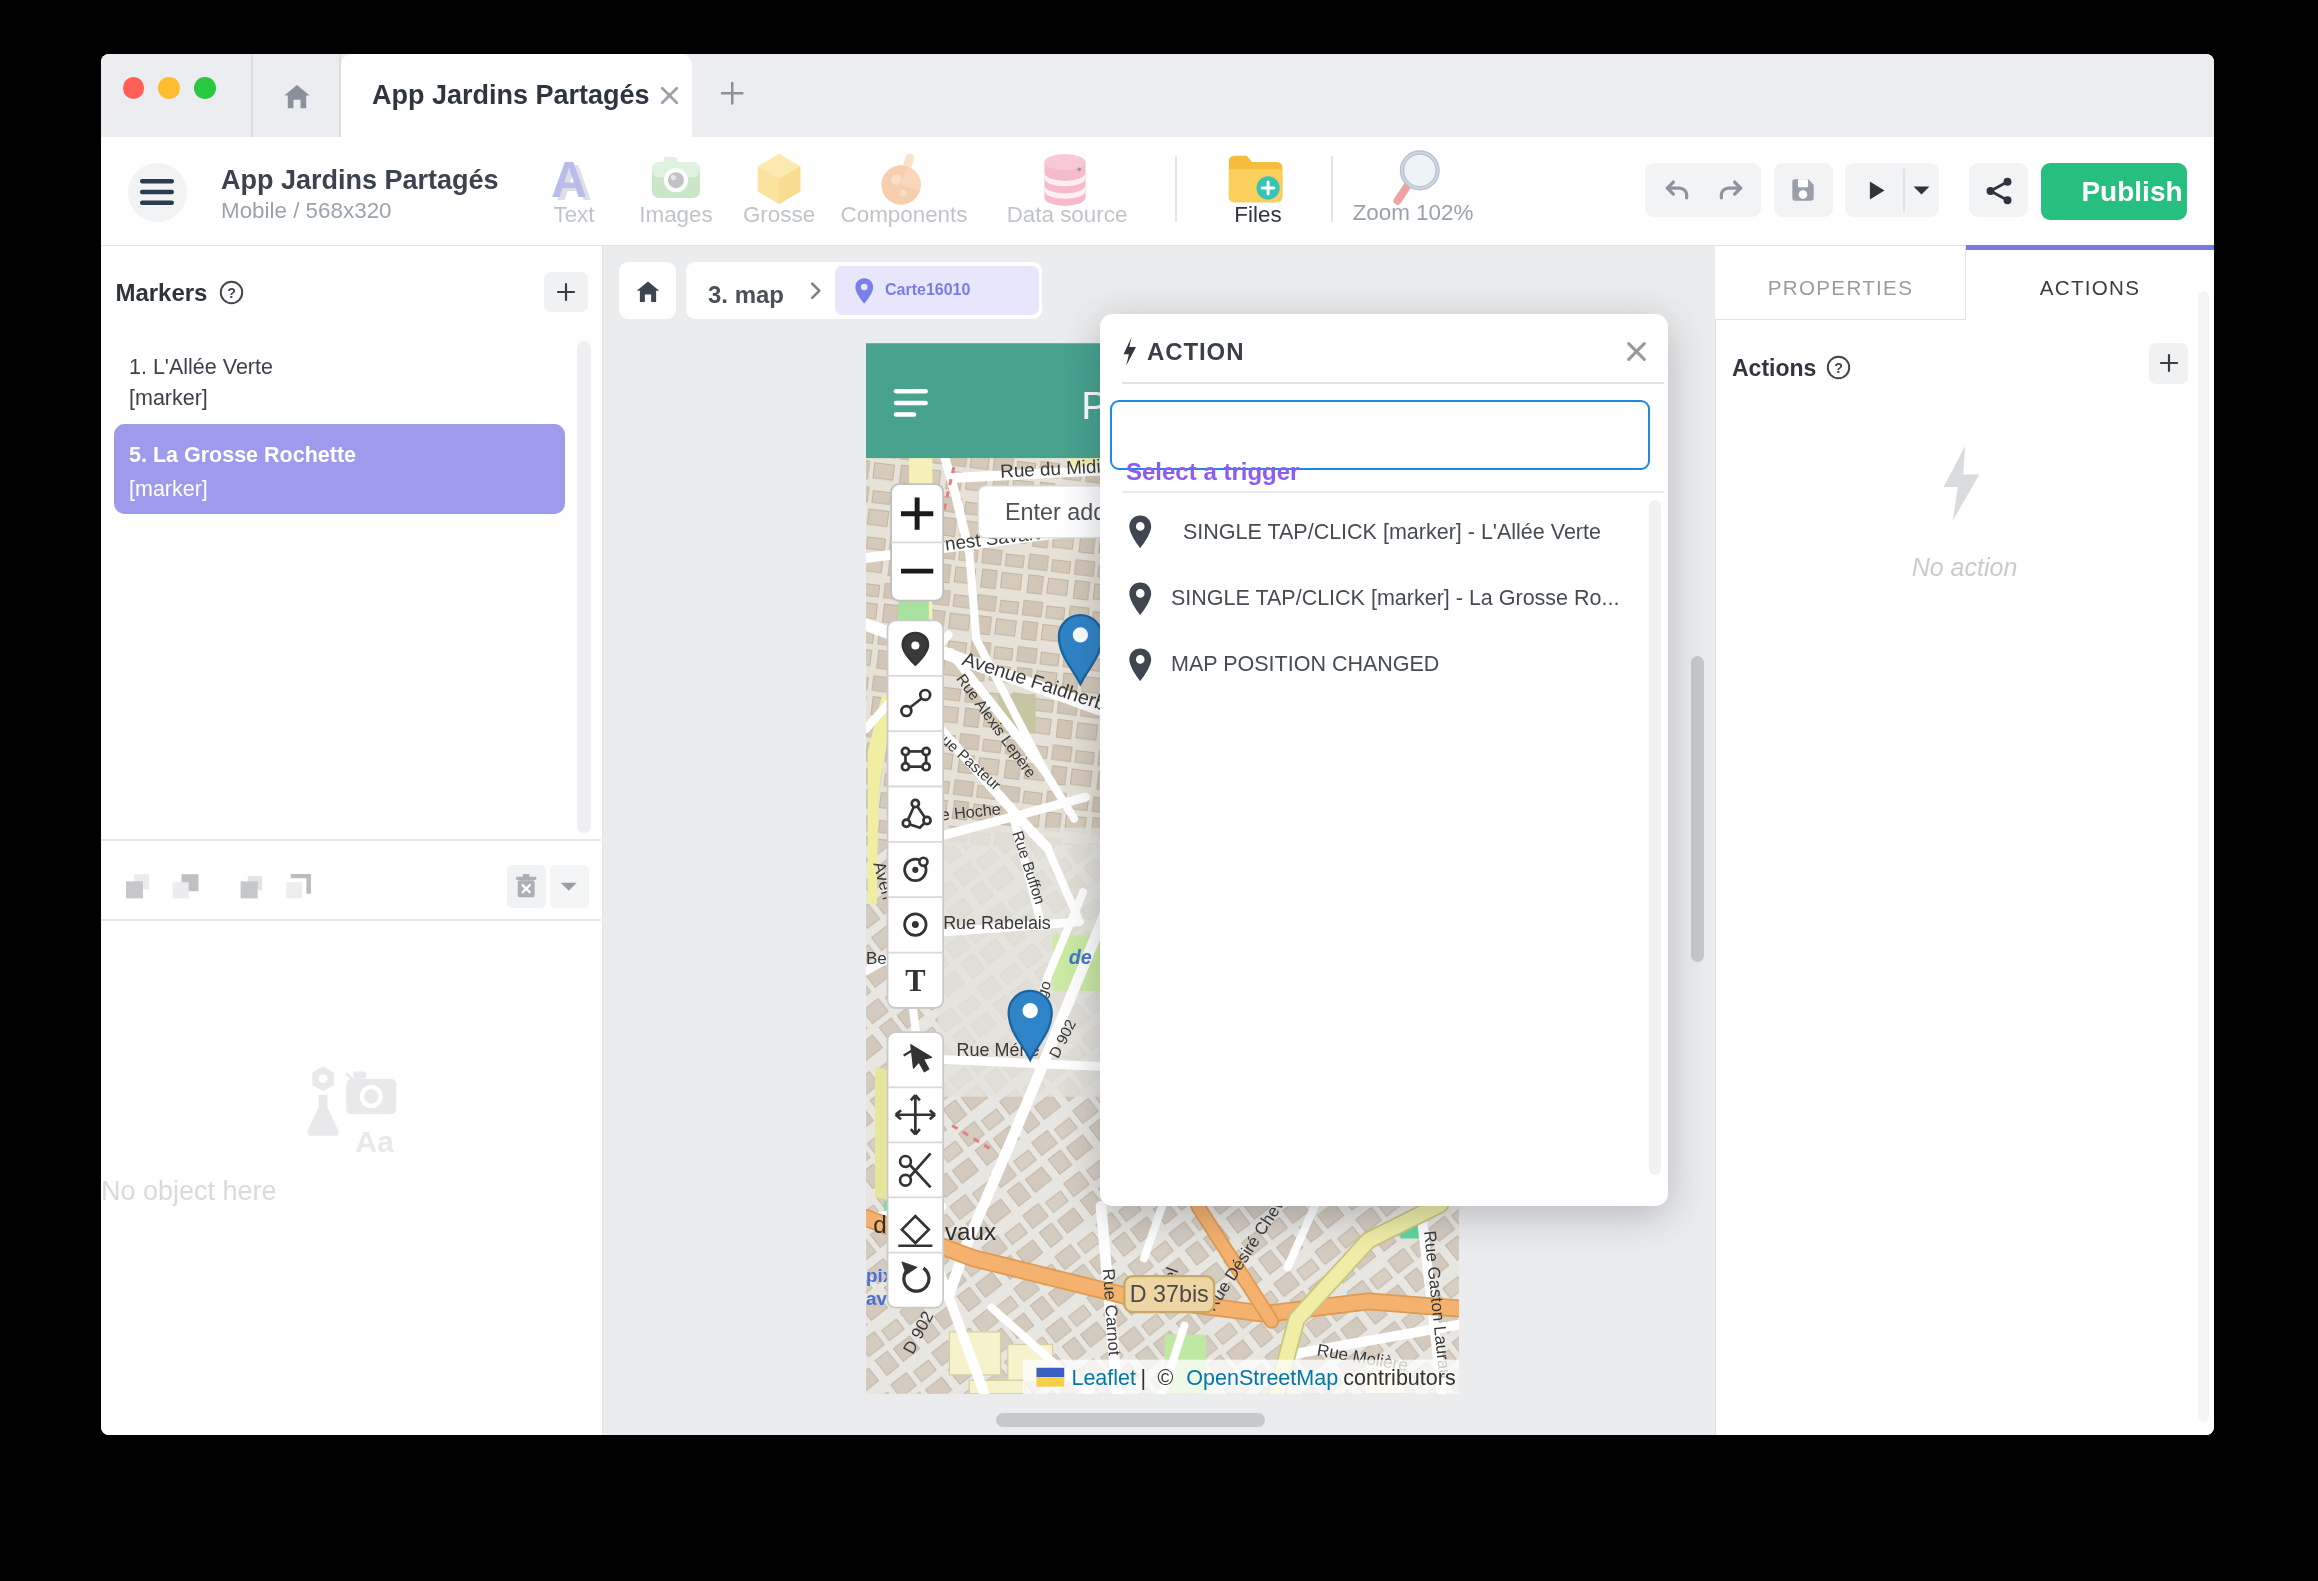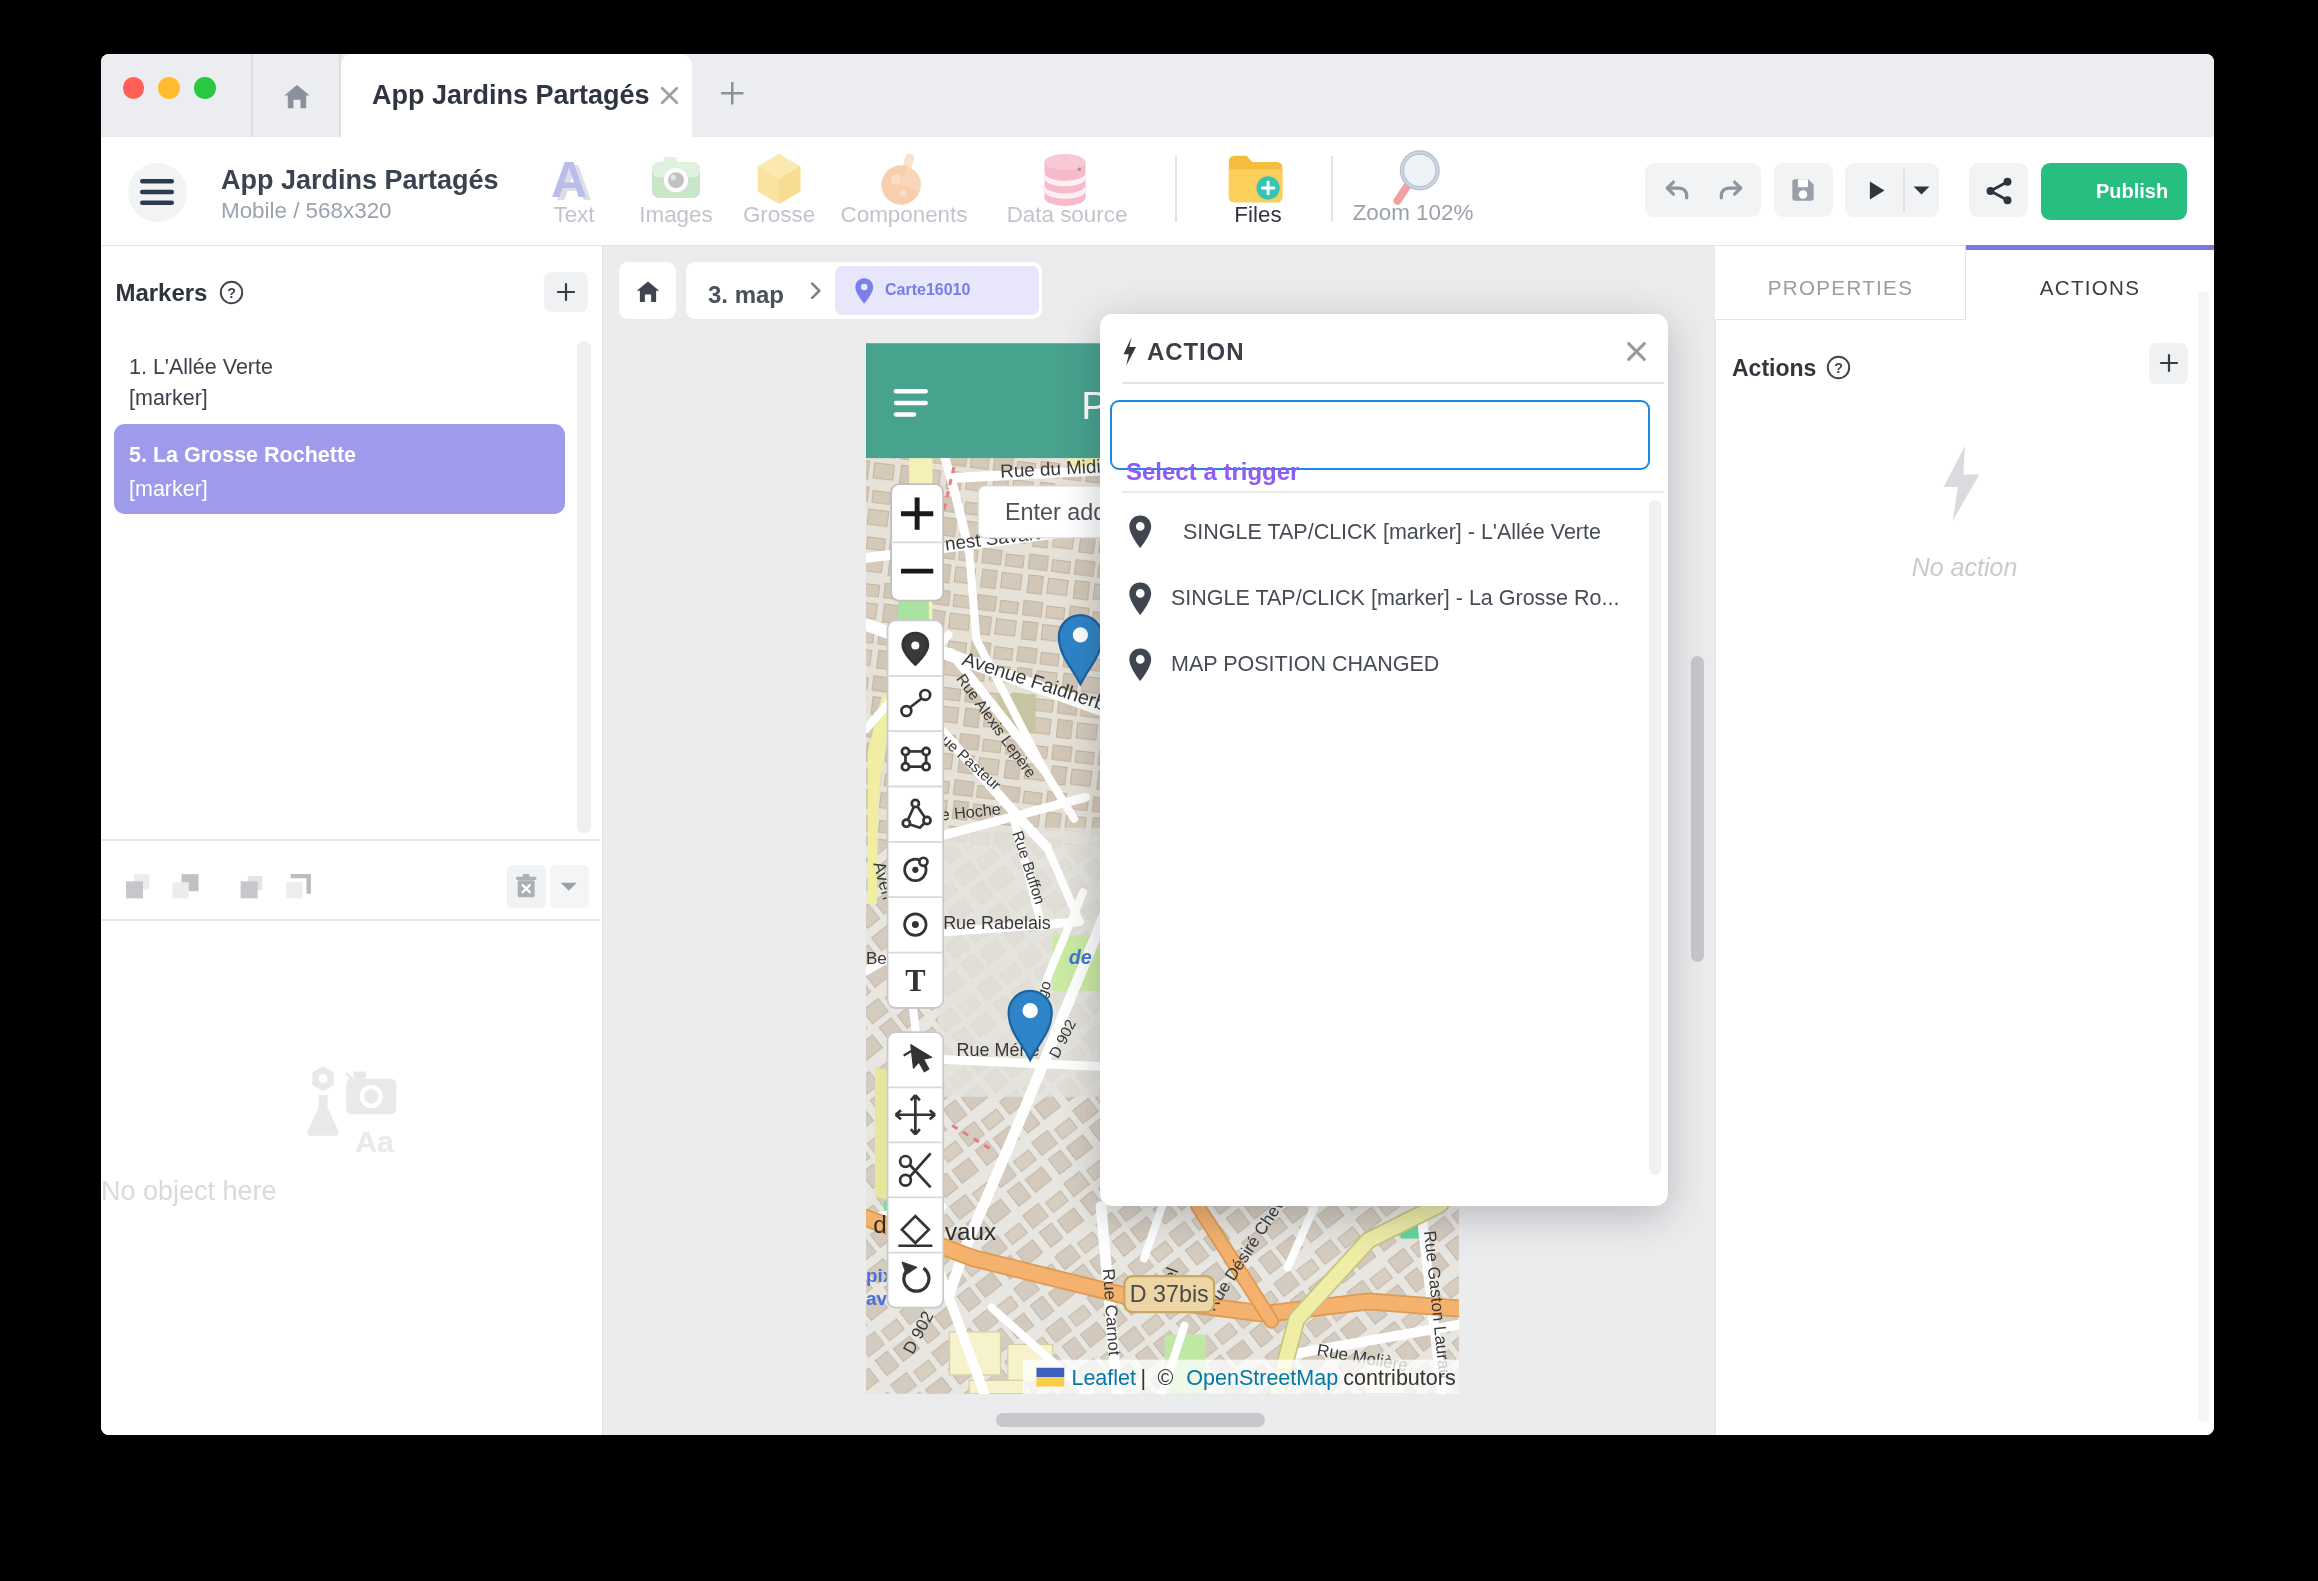--- a/index.html
+++ b/index.html
@@ -147,21 +147,21 @@
     <path d="M4 4 L13 13 L22 4 Z" fill="#30353c"></path>
   </svg>
   <div class="toolbtn" style="left:1868px; width:59px;"></div>
   <svg class="abs" style="left:1881px; top:120px;" width="34" height="34" viewBox="0 0 24 24">
     <circle cx="18" cy="5.5" r="2.8" fill="#2f3540"></circle>
     <circle cx="6" cy="12" r="2.8" fill="#2f3540"></circle>
     <circle cx="18" cy="18.5" r="2.8" fill="#2f3540"></circle>
     <path d="M6 12 L18 5.5 M6 12 L18 18.5" stroke="#2f3540" stroke-width="2"></path>
   </svg>
   <div class="abs" style="left:1940px; top:109px; width:146px; height:57px; border-radius:9px; background:#26bf7f;"></div>
-  <div class="abs" style="left:1940px; top:109px; width:146px; height:57px; line-height:57px; text-align:center; font-size:20px; font-weight:bold; color:#fff;padding-left:36px;">Publish</div>
+  <div class="abs" style="left:1940px; top:109px; width:146px; height:57px; line-height:57px; text-align:center; font-size:28px; font-weight:bold; color:#fff;padding-left:36px;">Publish</div>
 
   <div id="leftpanel"></div>
   <div id="canvas"></div>
   <div id="rightpanel"></div>
 
   <div class="abs" style="left:14.4px; top:225px; font-size:24px; font-weight:bold; color:#2e333c;">Markers</div>
   <svg class="abs" style="left:118px; top:226px;" width="25" height="25" viewBox="0 0 28 28">
     <circle cx="14" cy="14" r="12" fill="none" stroke="#41454d" stroke-width="2.2"></circle>
     <text x="14" y="20" font-size="16" font-weight="bold" fill="#41454d" text-anchor="middle" font-family="Liberation Sans">?</text>
   </svg>

